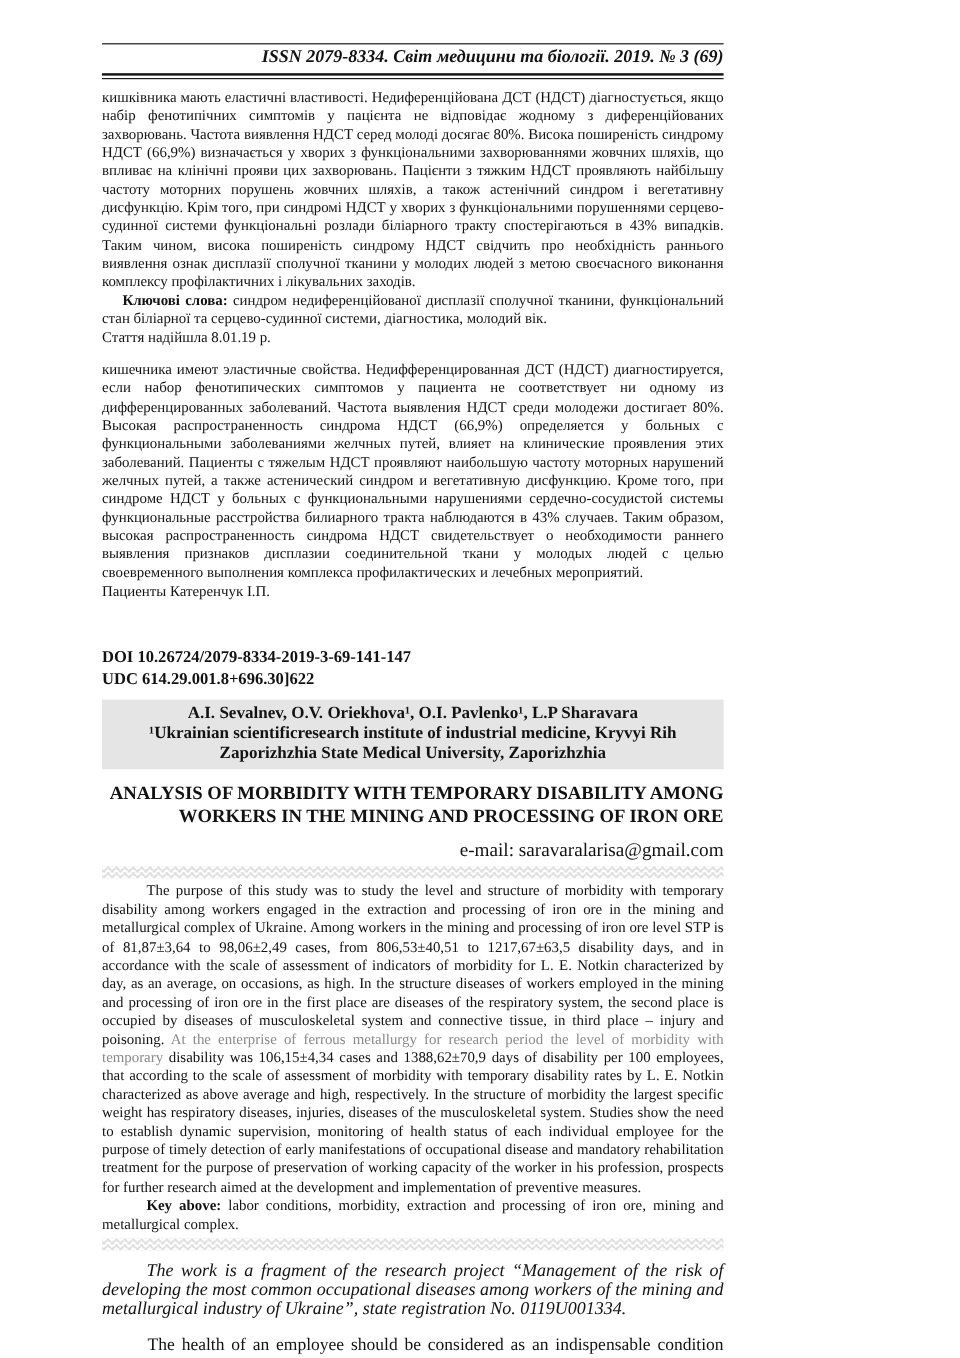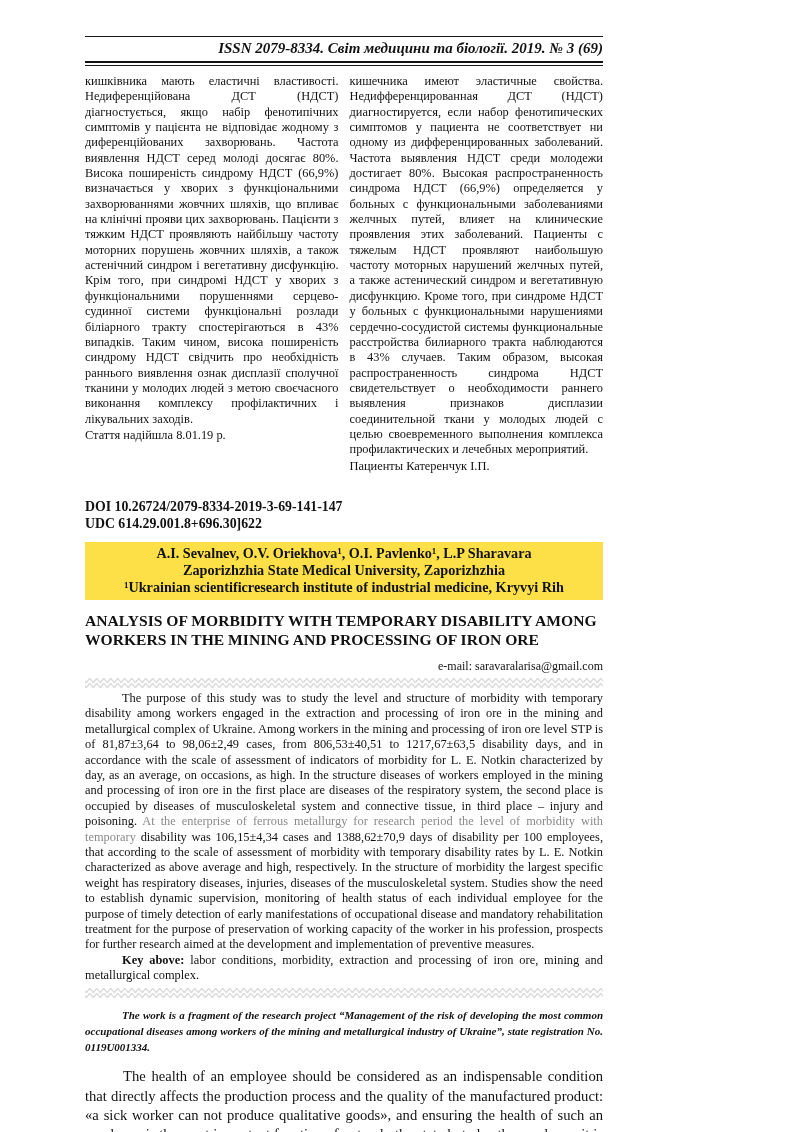--- a/index.html
+++ b/index.html
@@ -9,52 +9,52 @@
     background: #ffffff; color: #121212;
     font-family: "Liberation Serif", "DejaVu Serif", serif;
   }
   
   .rule-a { border-top: 1.6px solid #1a1a1a; }
   .issn-line { text-align: right; font-weight: bold; font-style: italic; font-size: 15px; padding: 3px 0 4px; }
   .rule-b { border-top: 2.8px solid #111; }
   .rule-c { border-top: 1.3px solid #1a1a1a; margin-top: 2px; }
 
   
-  .two-col { display: flex; gap: 11px; margin-top: 8px; font-size: 12.4px; line-height: 15.35px; }
+  .two-col { display: flex; gap: 11px; margin-top: 8px; font-size: 12.4px; line-height: 15.35px; flex-direction: column; }
   .col { flex: 1; min-width: 0; }
   .col p { margin: 0; text-align: justify; }
   .p-kw { text-indent: 17px; }
   .p-right { text-align: left; margin-top: 1px !important; }
 
-  .doi-block { margin-top: 24px; font-weight: bold; font-size: 13.8px; line-height: 17.5px; }
+  .doi-block { margin-top: 38px; font-weight: bold; font-size: 13.8px; line-height: 17.5px; }
 
   .authors-band {
-    margin-top: 9px; background: #fde047; text-align: center;
+    margin-top: 9px; background: #e5e5e5; text-align: center;
     font-weight: bold; font-size: 14.2px; line-height: 17px; padding: 3px 6px 4px;
   }
 
-  .article-title { margin: 11px 0 0; text-align: left; font-weight: bold; font-size: 15.6px; line-height: 19px; }
+  .article-title { margin: 11px 0 0; text-align: right; font-weight: bold; font-size: 15.6px; line-height: 19px; }
 
-  .email-line { margin-top: 10px; text-align: right; font-size: 12px; }
+  .email-line { margin-top: 10px; text-align: right; font-size: 16px; }
 
   .zigzag {
     height: 10px; margin-top: 4px;
     background-image:
       linear-gradient(135deg, transparent 40%, #dedede 40%, #dedede 56%, transparent 56%),
       linear-gradient(45deg,  transparent 40%, #dedede 40%, #dedede 56%, transparent 56%);
     background-size: 7px 5px;
     background-position: 0 0, 3.5px 0;
     background-repeat: repeat;
   }
 
   .abstract { margin: 3px 0 0; font-size: 12.4px; line-height: 15.4px; text-align: justify; text-indent: 37px; }
   .muted { color: #8a8a8a; }
   .kwline { margin: 0; font-size: 12.4px; line-height: 15.4px; text-align: justify; text-indent: 37px; }
 
-  .fragment-note { margin: 9px 0 12px; font-style: italic; font-size: 11px; line-height: 16.2px; text-align: justify; text-indent: 37px; font-weight: bold; }
+  .fragment-note { margin: 9px 0 12px; font-style: italic; font-size: 15px; line-height: 16.2px; text-align: justify; text-indent: 37px; }
 
   .main-p { margin: 6px 0 0; font-size: 14.6px; line-height: 19.3px; text-align: justify; text-indent: 38px; }
   .main-p.first { margin-top: 10px; }
 
   b.inline-label { font-weight: bold; }
 </style>
 </head>
 <body>
 
 <div class="page">
@@ -62,37 +62,38 @@
   <header>
     <div class="rule-a"></div>
     <div class="issn-line">ISSN 2079-8334. Світ медицини та біології. 2019. № 3 (69)</div>
     <div class="rule-b"></div>
     <div class="rule-c"></div>
   </header>
 
   <section class="two-col">
     <div class="col">
       <p>кишківника мають еластичні властивості. Недиференційована ДСТ (НДСТ) діагностується, якщо набір фенотипічних симптомів у пацієнта не відповідає жодному з диференційованих захворювань. Частота виявлення НДСТ серед молоді досягає 80%. Висока поширеність синдрому НДСТ (66,9%) визначається у хворих з функціональними захворюваннями жовчних шляхів, що впливає на клінічні прояви цих захворювань. Пацієнти з тяжким НДСТ проявляють найбільшу частоту моторних порушень жовчних шляхів, а також астенічний синдром і вегетативну дисфункцію. Крім того, при синдромі НДСТ у хворих з функціональними порушеннями серцево-судинної системи функціональні розлади біліарного тракту спостерігаються в 43% випадків. Таким чином, висока поширеність синдрому НДСТ свідчить про необхідність раннього виявлення ознак дисплазії сполучної тканини у молодих людей з метою своєчасного виконання комплексу профілактичних і лікувальних заходів.</p>
+      <p class="p-kw"><b class="inline-label">Ключові слова:</b> <span>синдром недиференційованої дисплазії сполучної тканини, функціональний стан біліарної та серцево-судинної системи, діагностика, молодий вік.</span></p>
       <p class="p-right">Стаття надійшла 8.01.19 р.</p>
     </div>
     <div class="col">
       <p>кишечника имеют эластичные свойства. Недифференцированная ДСТ (НДСТ) диагностируется, если набор фенотипических симптомов у пациента не соответствует ни одному из дифференцированных заболеваний. Частота выявления НДСТ среди молодежи достигает 80%. Высокая распространенность синдрома НДСТ (66,9%) определяется у больных с функциональными заболеваниями желчных путей, влияет на клинические проявления этих заболеваний. Пациенты с тяжелым НДСТ проявляют наибольшую частоту моторных нарушений желчных путей, а также астенический синдром и вегетативную дисфункцию. Кроме того, при синдроме НДСТ у больных с функциональными нарушениями сердечно-сосудистой системы функциональные расстройства билиарного тракта наблюдаются в 43% случаев. Таким образом, высокая распространенность синдрома НДСТ свидетельствует о необходимости раннего выявления признаков дисплазии соединительной ткани у молодых людей с целью своевременного выполнения комплекса профилактических и лечебных мероприятий.</p>
       <p class="p-right">Пациенты Катеренчук І.П.</p>
     </div>
   </section>
 
   <div class="doi-block">
     <div>DOI 10.26724/2079-8334-2019-3-69-141-147</div>
     <div>UDC 614.29.001.8+696.30]622</div>
   </div>
 
   <div class="authors-band">
     <div>A.I. Sevalnev, O.V. Oriekhova¹, O.I. Pavlenko¹, L.P Sharavara</div>
+    <div>¹Ukrainian scientificresearch institute of industrial medicine, Kryvyi Rih</div>
     <div>Zaporizhzhia State Medical University, Zaporizhzhia</div>
-    <div>¹Ukrainian scientificresearch institute of industrial medicine, Kryvyi Rih</div>
   </div>
 
   <h1 class="article-title">ANALYSIS OF MORBIDITY WITH TEMPORARY DISABILITY AMONG WORKERS IN THE MINING AND PROCESSING OF IRON ORE</h1>
 
   <div class="email-line">e-mail: saravaralarisa@gmail.com</div>
 
   <div class="zigzag"></div>
 
   <p class="abstract"><span>The purpose of this study was to study the level and structure of morbidity with temporary disability among workers engaged in the extraction and processing of iron ore in the mining and metallurgical complex of Ukraine. Among workers in the mining and processing of iron ore level STP is of 81,87±3,64 to 98,06±2,49 cases, from 806,53±40,51 to 1217,67±63,5 disability days, and in accordance with the scale of assessment of indicators of morbidity for L. E. Notkin characterized by day, as an average, on occasions, as high. In the structure diseases of workers employed in the mining and processing of iron ore in the first place are diseases of the respiratory system, the second place is occupied by diseases of musculoskeletal system and connective tissue, in third place – injury and poisoning. </span><span class="muted">At the enterprise of ferrous metallurgy for research period the level of morbidity with temporary </span><span>disability was 106,15±4,34 cases and 1388,62±70,9 days of disability per 100 employees, that according to the scale of assessment of morbidity with temporary disability rates by L. E. Notkin characterized as above average and high, respectively. In the structure of morbidity the largest specific weight has respiratory diseases, injuries, diseases of the musculoskeletal system. Studies show the need to establish dynamic supervision, monitoring of health status of each individual employee for the purpose of timely detection of early manifestations of occupational disease and mandatory rehabilitation treatment for the purpose of preservation of working capacity of the worker in his profession, prospects for further research aimed at the development and implementation of preventive measures.</span></p>
   <p class="kwline"><b class="inline-label">Key above:</b> <span>labor conditions, morbidity, extraction and processing of iron ore, mining and metallurgical complex.</span></p>

